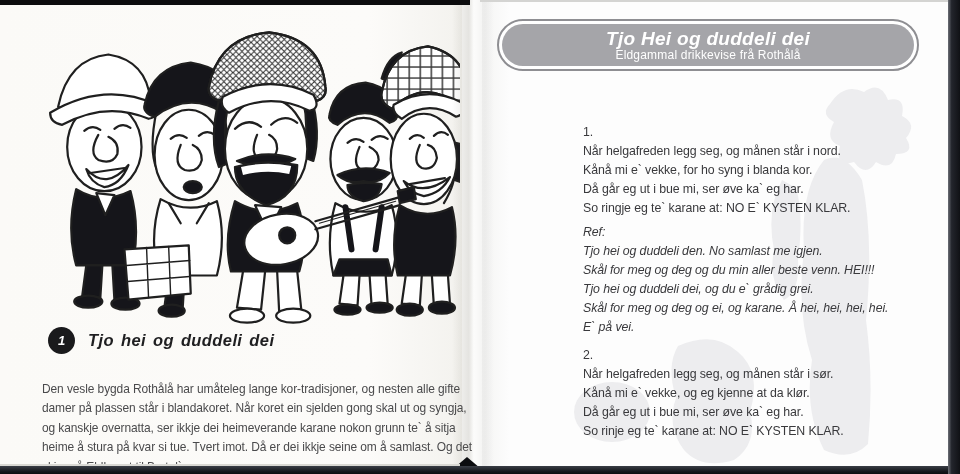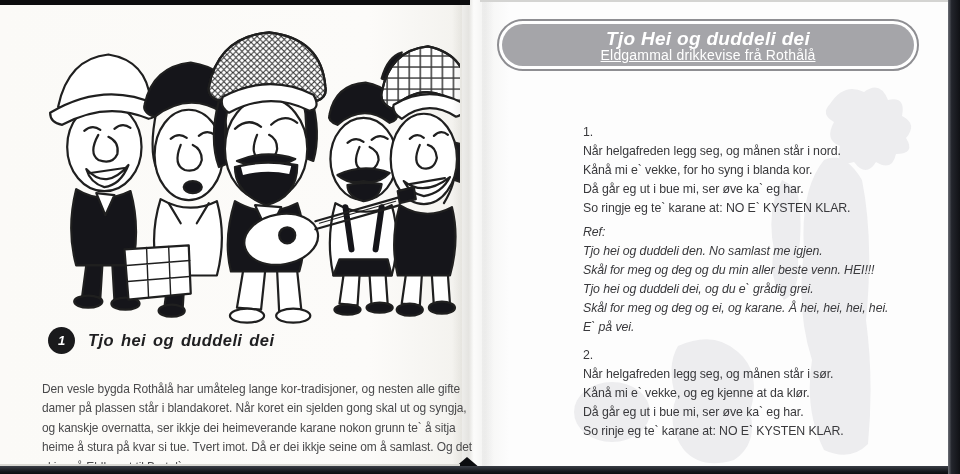--- a/index.html
+++ b/index.html
@@ -37,21 +37,21 @@
                   font-size:13px;line-height:19.4px;color:#4a4a4c;letter-spacing:-0.1px;
                   transform:scaleX(0.92);transform-origin:0 0;}
 
   
   #song-banner{position:absolute;left:15px;top:19px;width:412px;height:42px;
                border:2px solid #8e8e92;border-radius:26px;background:#fff;padding:3px;}
   #song-banner-inner{width:100%;height:100%;border-radius:22px;background:#a5a5a9;
                      display:flex;flex-direction:column;align-items:center;justify-content:center;}
   #song-title{color:#ffffff;font-weight:bold;font-style:italic;font-size:19px;
               letter-spacing:0.3px;line-height:21px;}
-  #song-subtitle{color:#ffffff;font-size:14px;line-height:13px;letter-spacing:0.2px;text-decoration:underline;}
+  #song-subtitle{color:#ffffff;font-size:12px;line-height:13px;letter-spacing:0.2px;}
 
   
   .lyrics-block{position:absolute;left:101px;white-space:nowrap;
                 font-size:13px;line-height:19px;color:#39393c;letter-spacing:-0.1px;
                 transform:scaleX(0.95);transform-origin:0 0;}
   #verse-1{top:122px;}
   #refrain{top:222px;font-style:italic;}
   #verse-2{top:345px;}
   .lyric-line{height:19px;}
 

